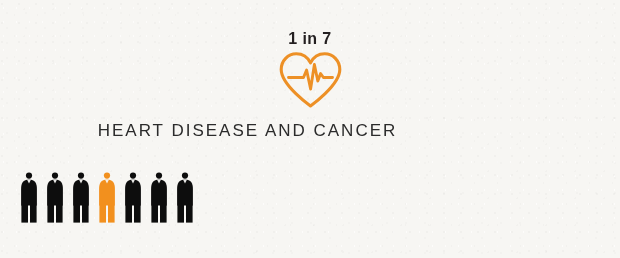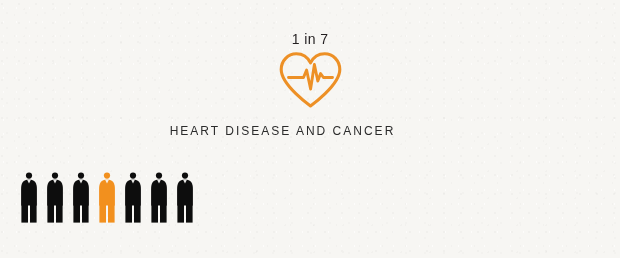--- a/index.html
+++ b/index.html
@@ -38,22 +38,22 @@
     top: 0;
     width: 620px;
     text-align: center;
   }
 
   #ratio-label {
     position: absolute;
     left: 0;
     top: 30px;
     width: 620px;
-    font-size: 14px;
-    font-weight: normal;
+    font-size: 16px;
+    font-weight: bold;
     letter-spacing: 0.4px;
     color: #231f20;
     line-height: 18px;
     white-space: nowrap;
   }
 
   #heart-icon-wrap {
     position: absolute;
     left: 278px;
     top: 51px;
@@ -64,27 +64,26 @@
     display: block;
     width: 65px;
     height: 57px;
   }
 
   #headline {
     position: absolute;
     left: 0;
     top: 120px;
     width: 495px;
-    font-size: 12px;
+    font-size: 17px;
     font-weight: normal;
     letter-spacing: 2.0px;
     color: #2b2b2b;
     line-height: 22px;
     white-space: nowrap;
-    padding-left: 35px;
   }
 
   
   #people-row {
     position: absolute;
     left: 20px;
     top: 171px;
     width: 182px;
     height: 52px;
     display: flex;

